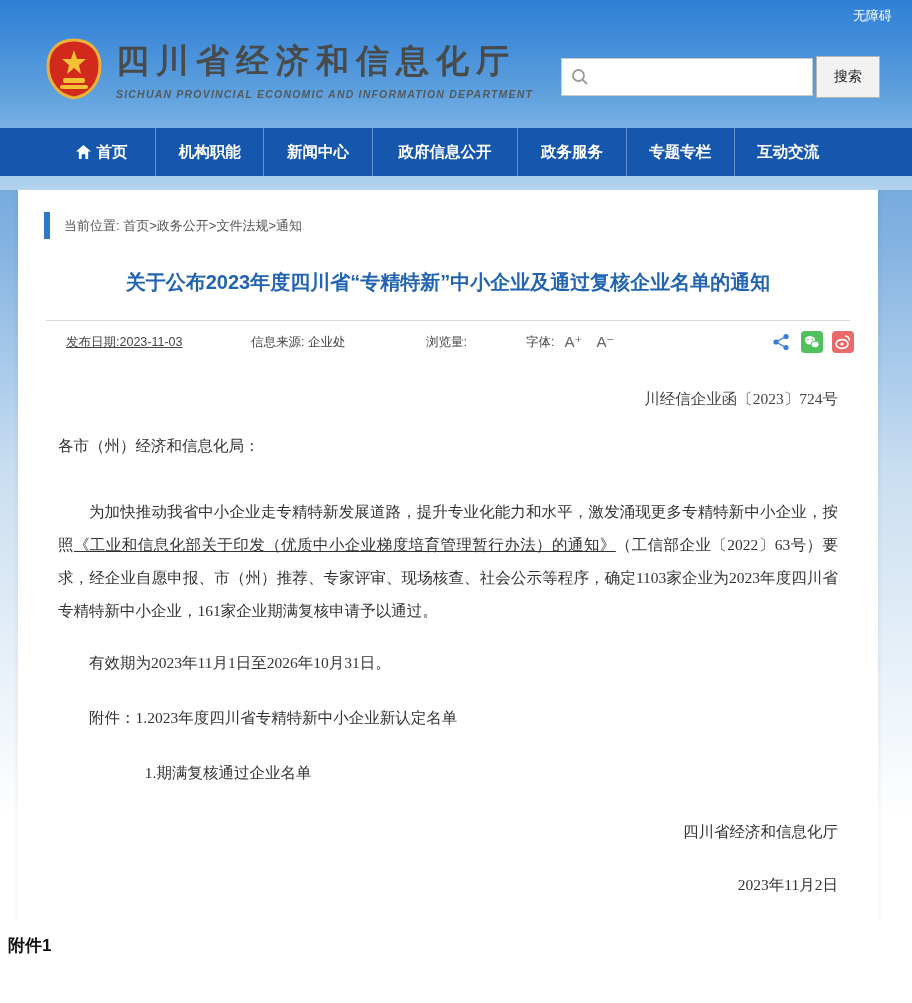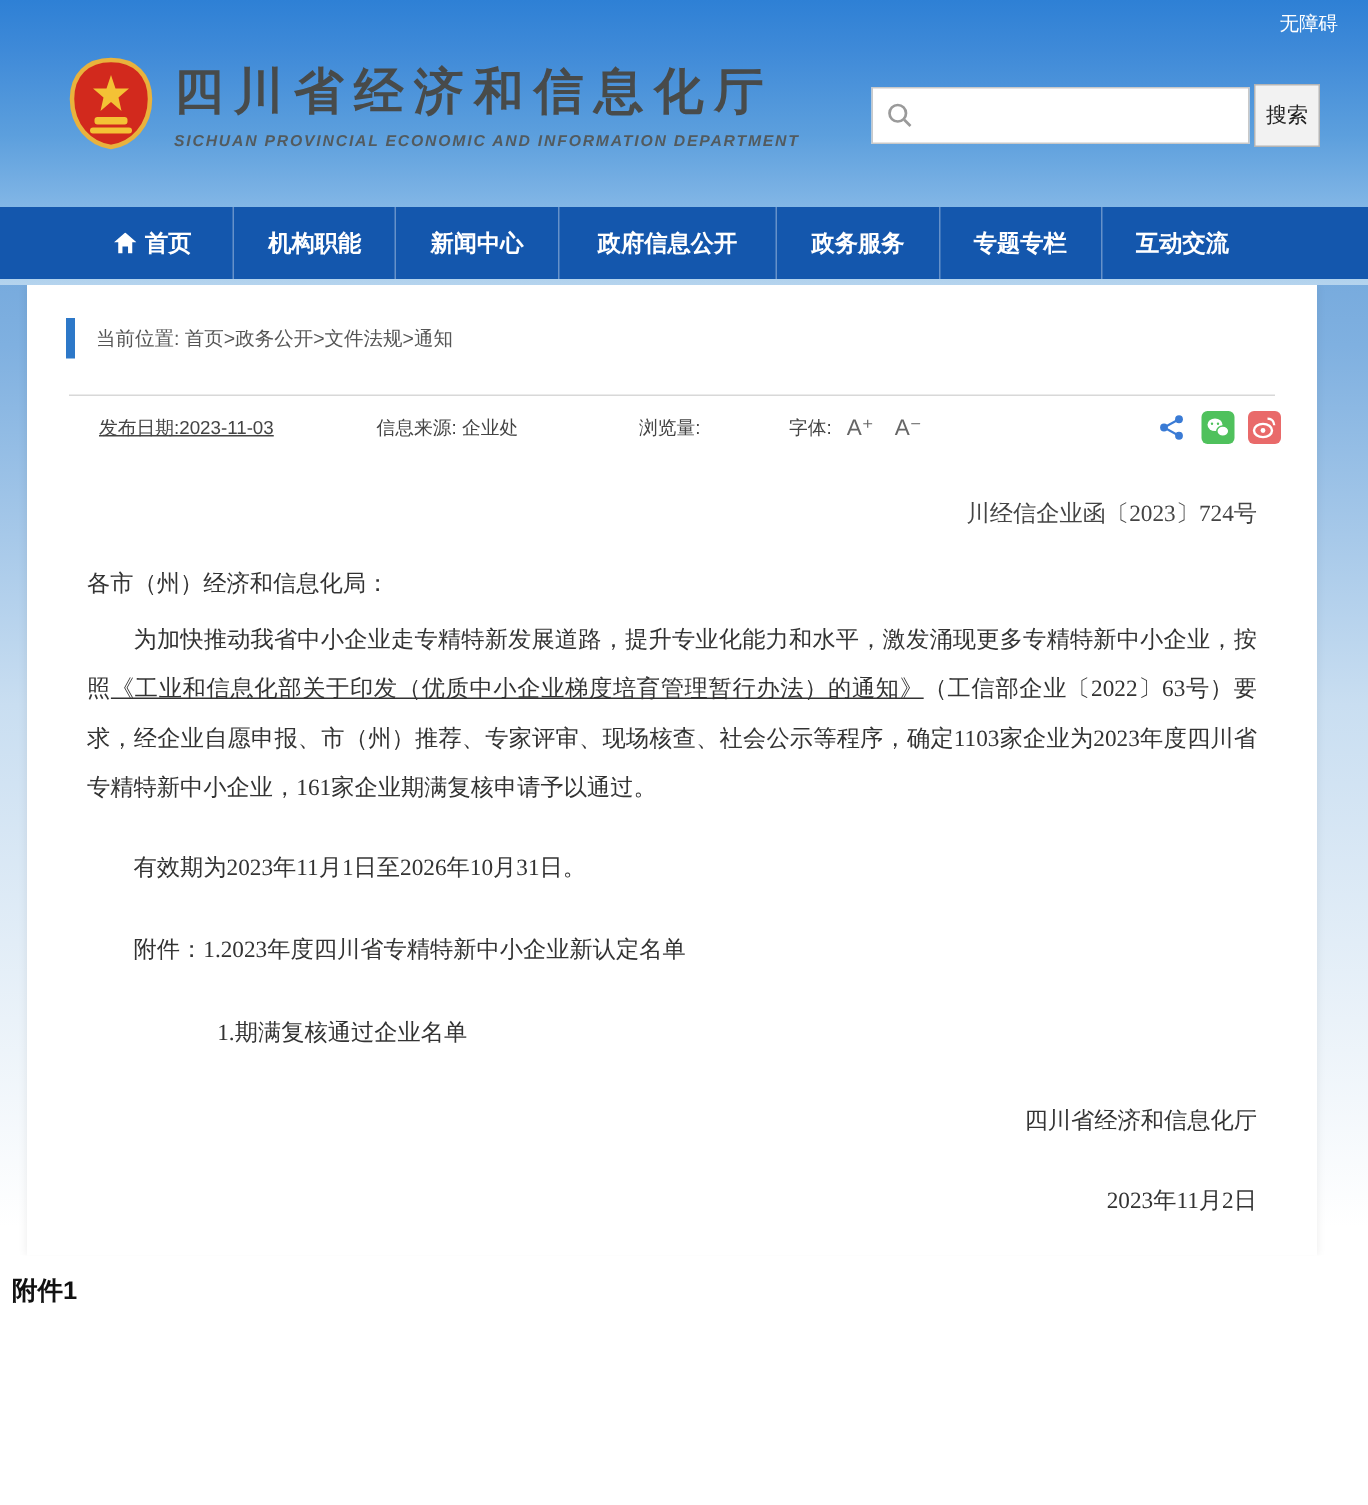--- a/index.html
+++ b/index.html
@@ -15,24 +15,24 @@
   .topbar-link { position:absolute; top:7px; right:20px; color:#fff; font-size:13px; cursor:pointer; }
   .banner { position:absolute; top:26px; left:0; right:0; height:104px; }
   .brand { position:absolute; left:46px; top:12px; display:flex; align-items:center; }
   .emblem { width:56px; height:62px; margin-right:14px; flex:none; }
   .site-title { font-size:33px; font-weight:700; letter-spacing:7px; color:rgba(72,68,62,.92);
     font-family:"Liberation Sans","DejaVu Sans",sans-serif; }
   .site-subtitle { font-size:10.5px; font-weight:700; letter-spacing:1.2px; color:rgba(80,78,72,.85); margin-top:4px;font-style:italic; }
   .search-area { position:absolute; right:32px; top:32px; display:flex; align-items:stretch; }
   .search-box { width:252px; height:38px; background:#fff; border:1px solid #c9c9c9; display:flex; align-items:center; padding:0 8px; }
   .search-box input { border:none; outline:none; flex:1; font-size:14px; height:30px; background:transparent; }
-  .search-btn { width:44px; height:42px; margin-left:3px; margin-top:-2px; background:#f2f2f2; border:1px solid #b5b5b5;
+  .search-btn { width:64px; height:42px; margin-left:3px; margin-top:-2px; background:#f2f2f2; border:1px solid #b5b5b5;
     font-size:14px; color:#222; cursor:pointer; font-family:inherit; }
   
-  .nav { position:absolute; left:0; right:0; top:138px; height:48px; background:#1457ad; display:flex; padding:0 70px 0 48px; }
+  .nav { position:absolute; left:0; right:0; top:128px; height:48px; background:#1457ad; display:flex; padding:0 70px 0 48px; }
   .nav-item { flex:1; display:flex; align-items:center; justify-content:center; color:#fff; font-size:15.5px; font-weight:700;
     cursor:pointer; position:relative; white-space:nowrap; }
   .nav-item.wide { flex:1.35; }
   .nav-item + .nav-item { border-left:1px solid rgba(255,255,255,.35); }
   .home-ico { width:15px; height:14px; margin-right:6px; }
   
   .card { width:860px; margin-left:18px; background:#fff; min-height:628px; padding-bottom:26px; box-shadow:0 0 6px rgba(0,0,0,.08); }
   .breadcrumb { display:flex; align-items:center; padding-top:22px; margin-left:26px; }
   .crumb-bar { width:6px; height:27px; background:#2d78c8; margin-right:14px; }
   .breadcrumb span { font-size:13px; color:#555; }
@@ -46,21 +46,21 @@
   .font-size-btn { font-size:15px; color:#666; margin-right:14px; cursor:pointer; }
   .share-icons { margin-left:auto; display:flex; align-items:center; gap:9px; }
   .share-icons .ic { width:22px; height:22px; border-radius:4px; display:flex; align-items:center; justify-content:center; cursor:pointer; }
   .ic-share { background:transparent; }
   .ic-wechat { background:#4fc15c; }
   .ic-weibo { background:#e96a6a; }
   
   .doc-body { padding:0 40px; font-family:"Liberation Serif","DejaVu Serif",serif; font-size:15.5px; color:#333; }
   .doc-number { text-align:right; margin-top:34px; color:#444; }
   .salutation { margin-top:26px; }
-  .para { margin-top:10px; text-indent:2em; line-height:33px; text-align:justify; }
+  .para { margin-top:38px; text-indent:2em; line-height:33px; text-align:justify; }
   .para .doc-link { text-decoration:underline; cursor:pointer; color:#333; }
   .validity { margin-top:26px; text-indent:2em; }
   .announce { margin-top:34px; text-indent:2em; }
   .attach1 { margin-top:34px; text-indent:2em; }
   .attach2 { margin-top:34px; margin-left:5.6em; }
   .signer { margin-top:38px; text-align:right; }
   .sign-date { margin-top:32px; text-align:right; }
   
   .attachment { background:#fff; padding-top:8px; }
   .attach-label { font-size:17px; font-weight:700; color:#111; margin-left:8px; margin-top:4px; }
@@ -123,20 +123,21 @@
       </div>
   </nav>
 </div>
 
 <main class="card">
   <div class="breadcrumb">
     <div class="crumb-bar"></div>
     <span>当前位置: 首页&gt;政务公开&gt;文件法规&gt;通知</span>
   </div>
 
+  <h1 class="art-title">关于公布2023年度四川省“专精特新”中小企业及通过复核企业名单的通知</h1>
 
   <div class="meta-rule"></div>
   <div class="meta-row">
     <span class="m-date">发布日期:2023-11-03</span>
     <span class="m-source">信息来源: 企业处</span>
     <span class="m-views">浏览量:</span>
     <span class="m-fontlbl">字体:</span>
     <span class="font-size-btn">A⁺</span>
     <span class="font-size-btn">A⁻</span>
     <span class="share-icons">

